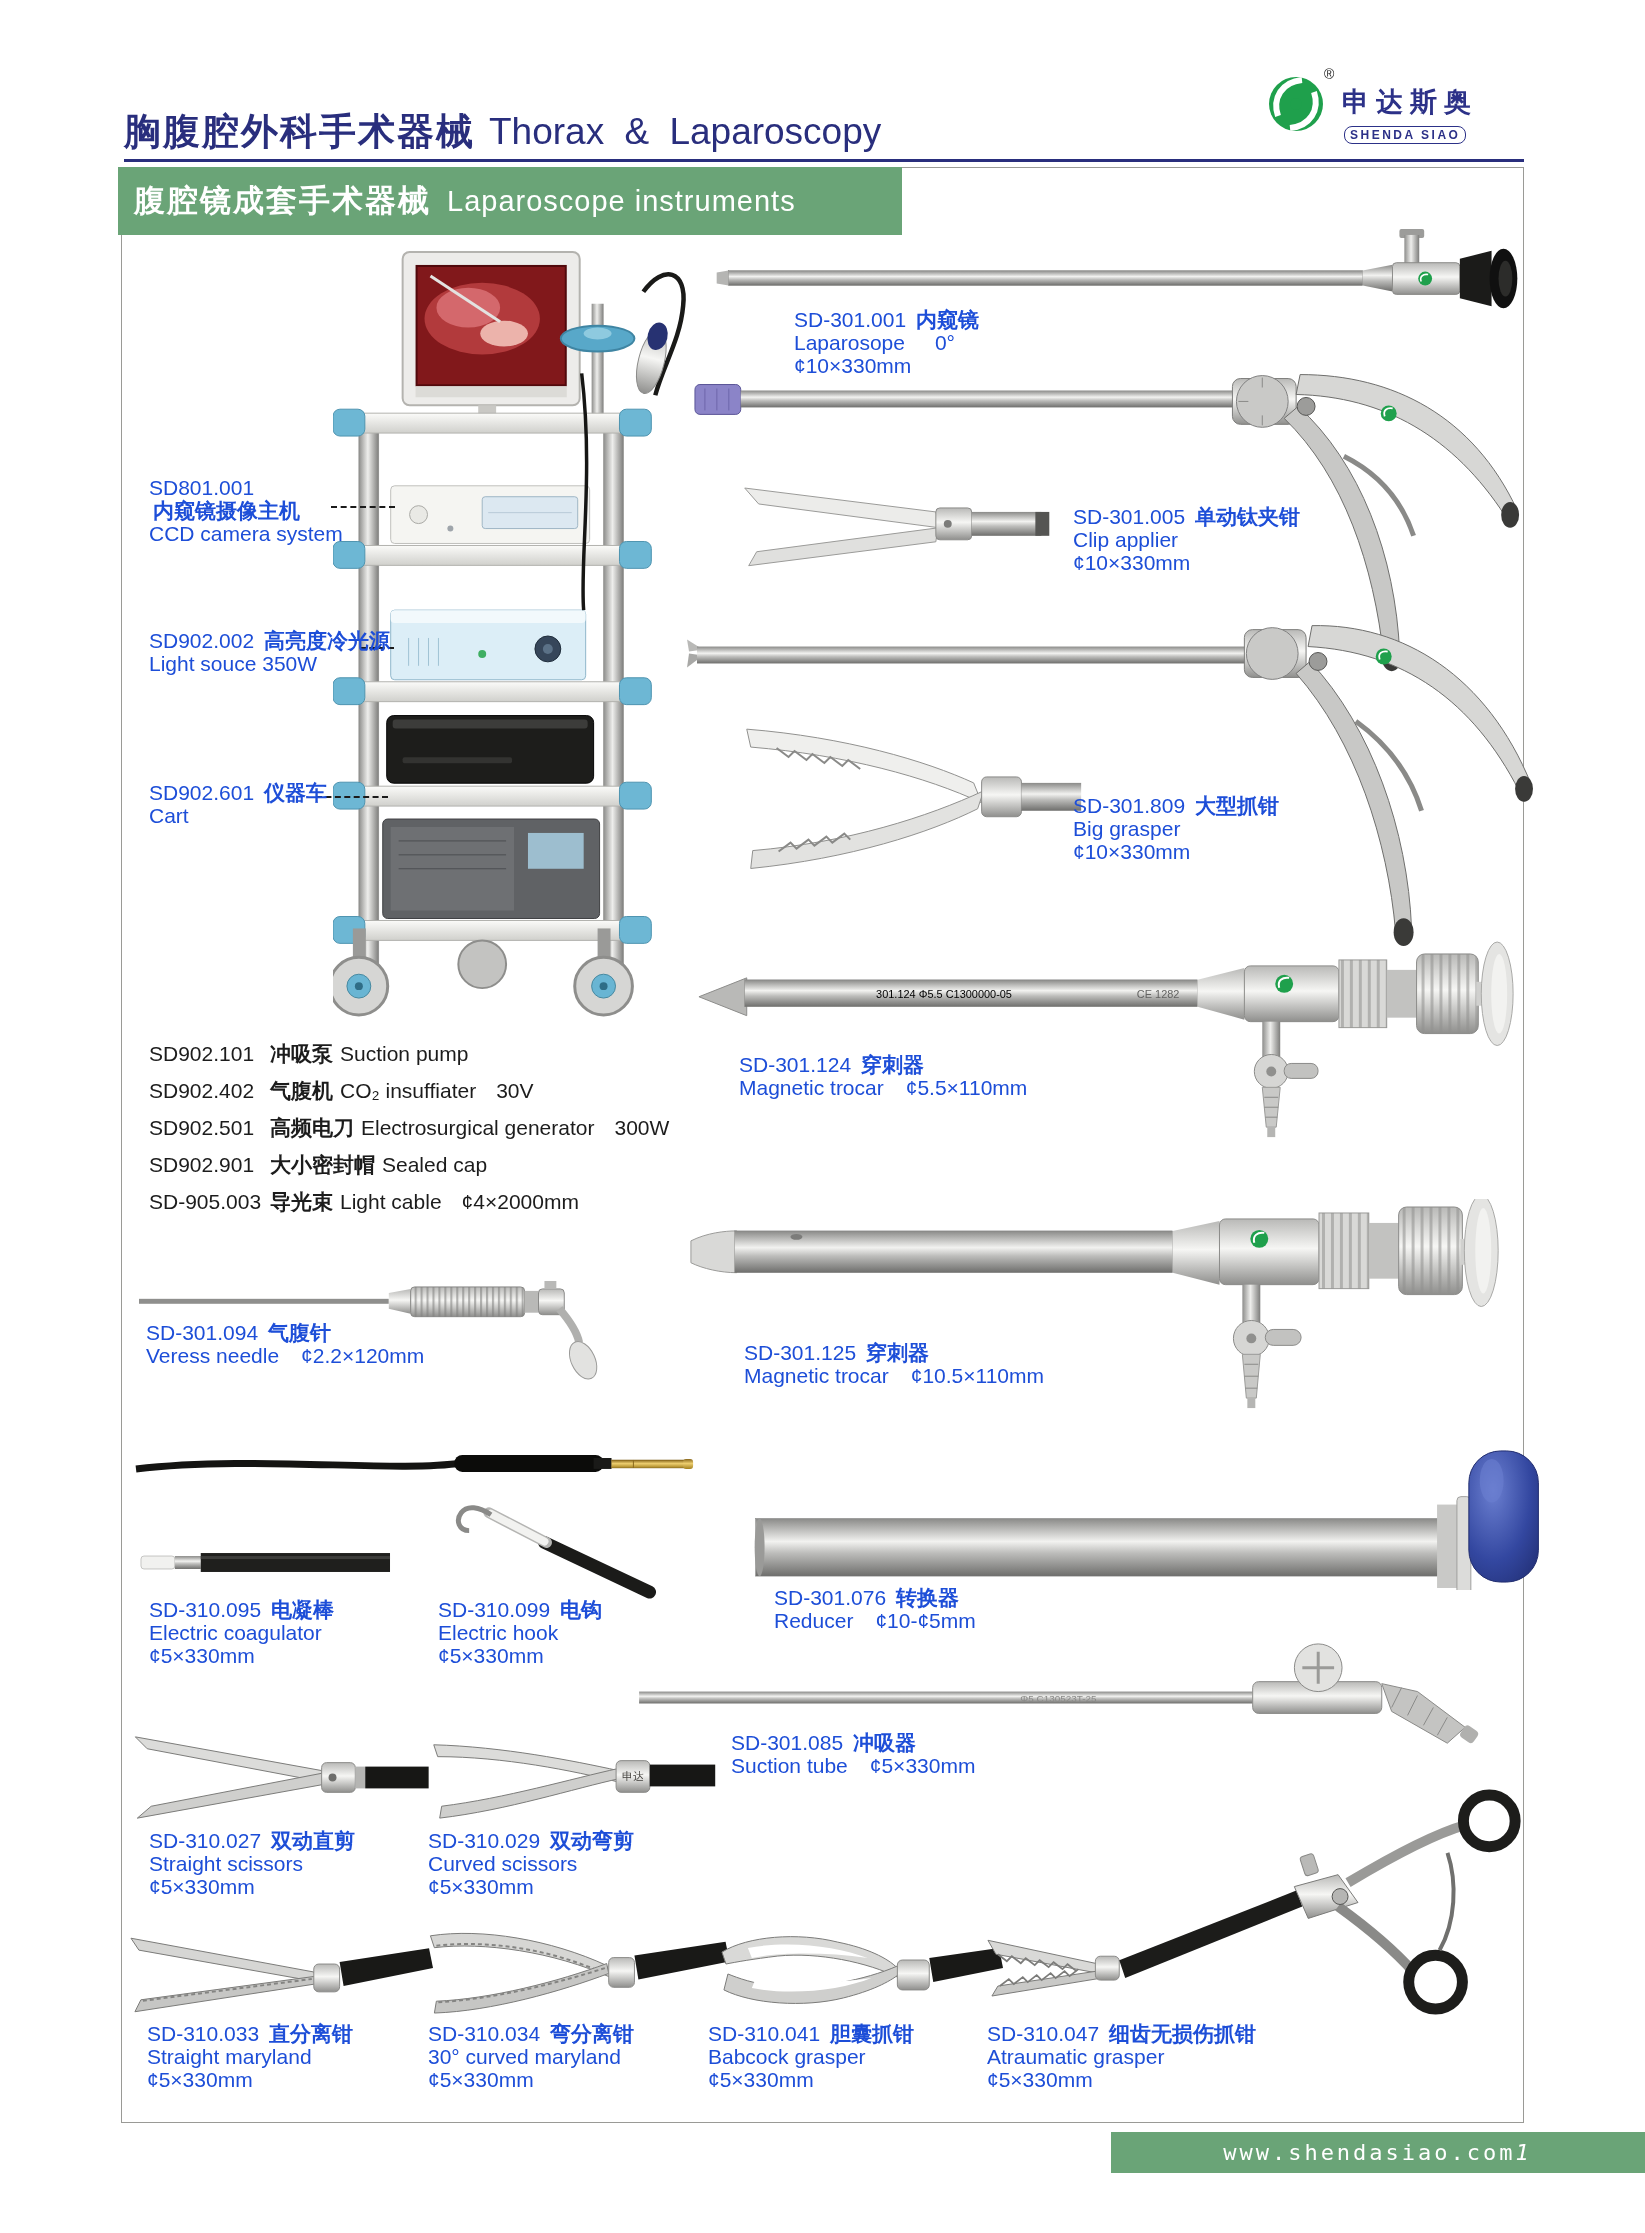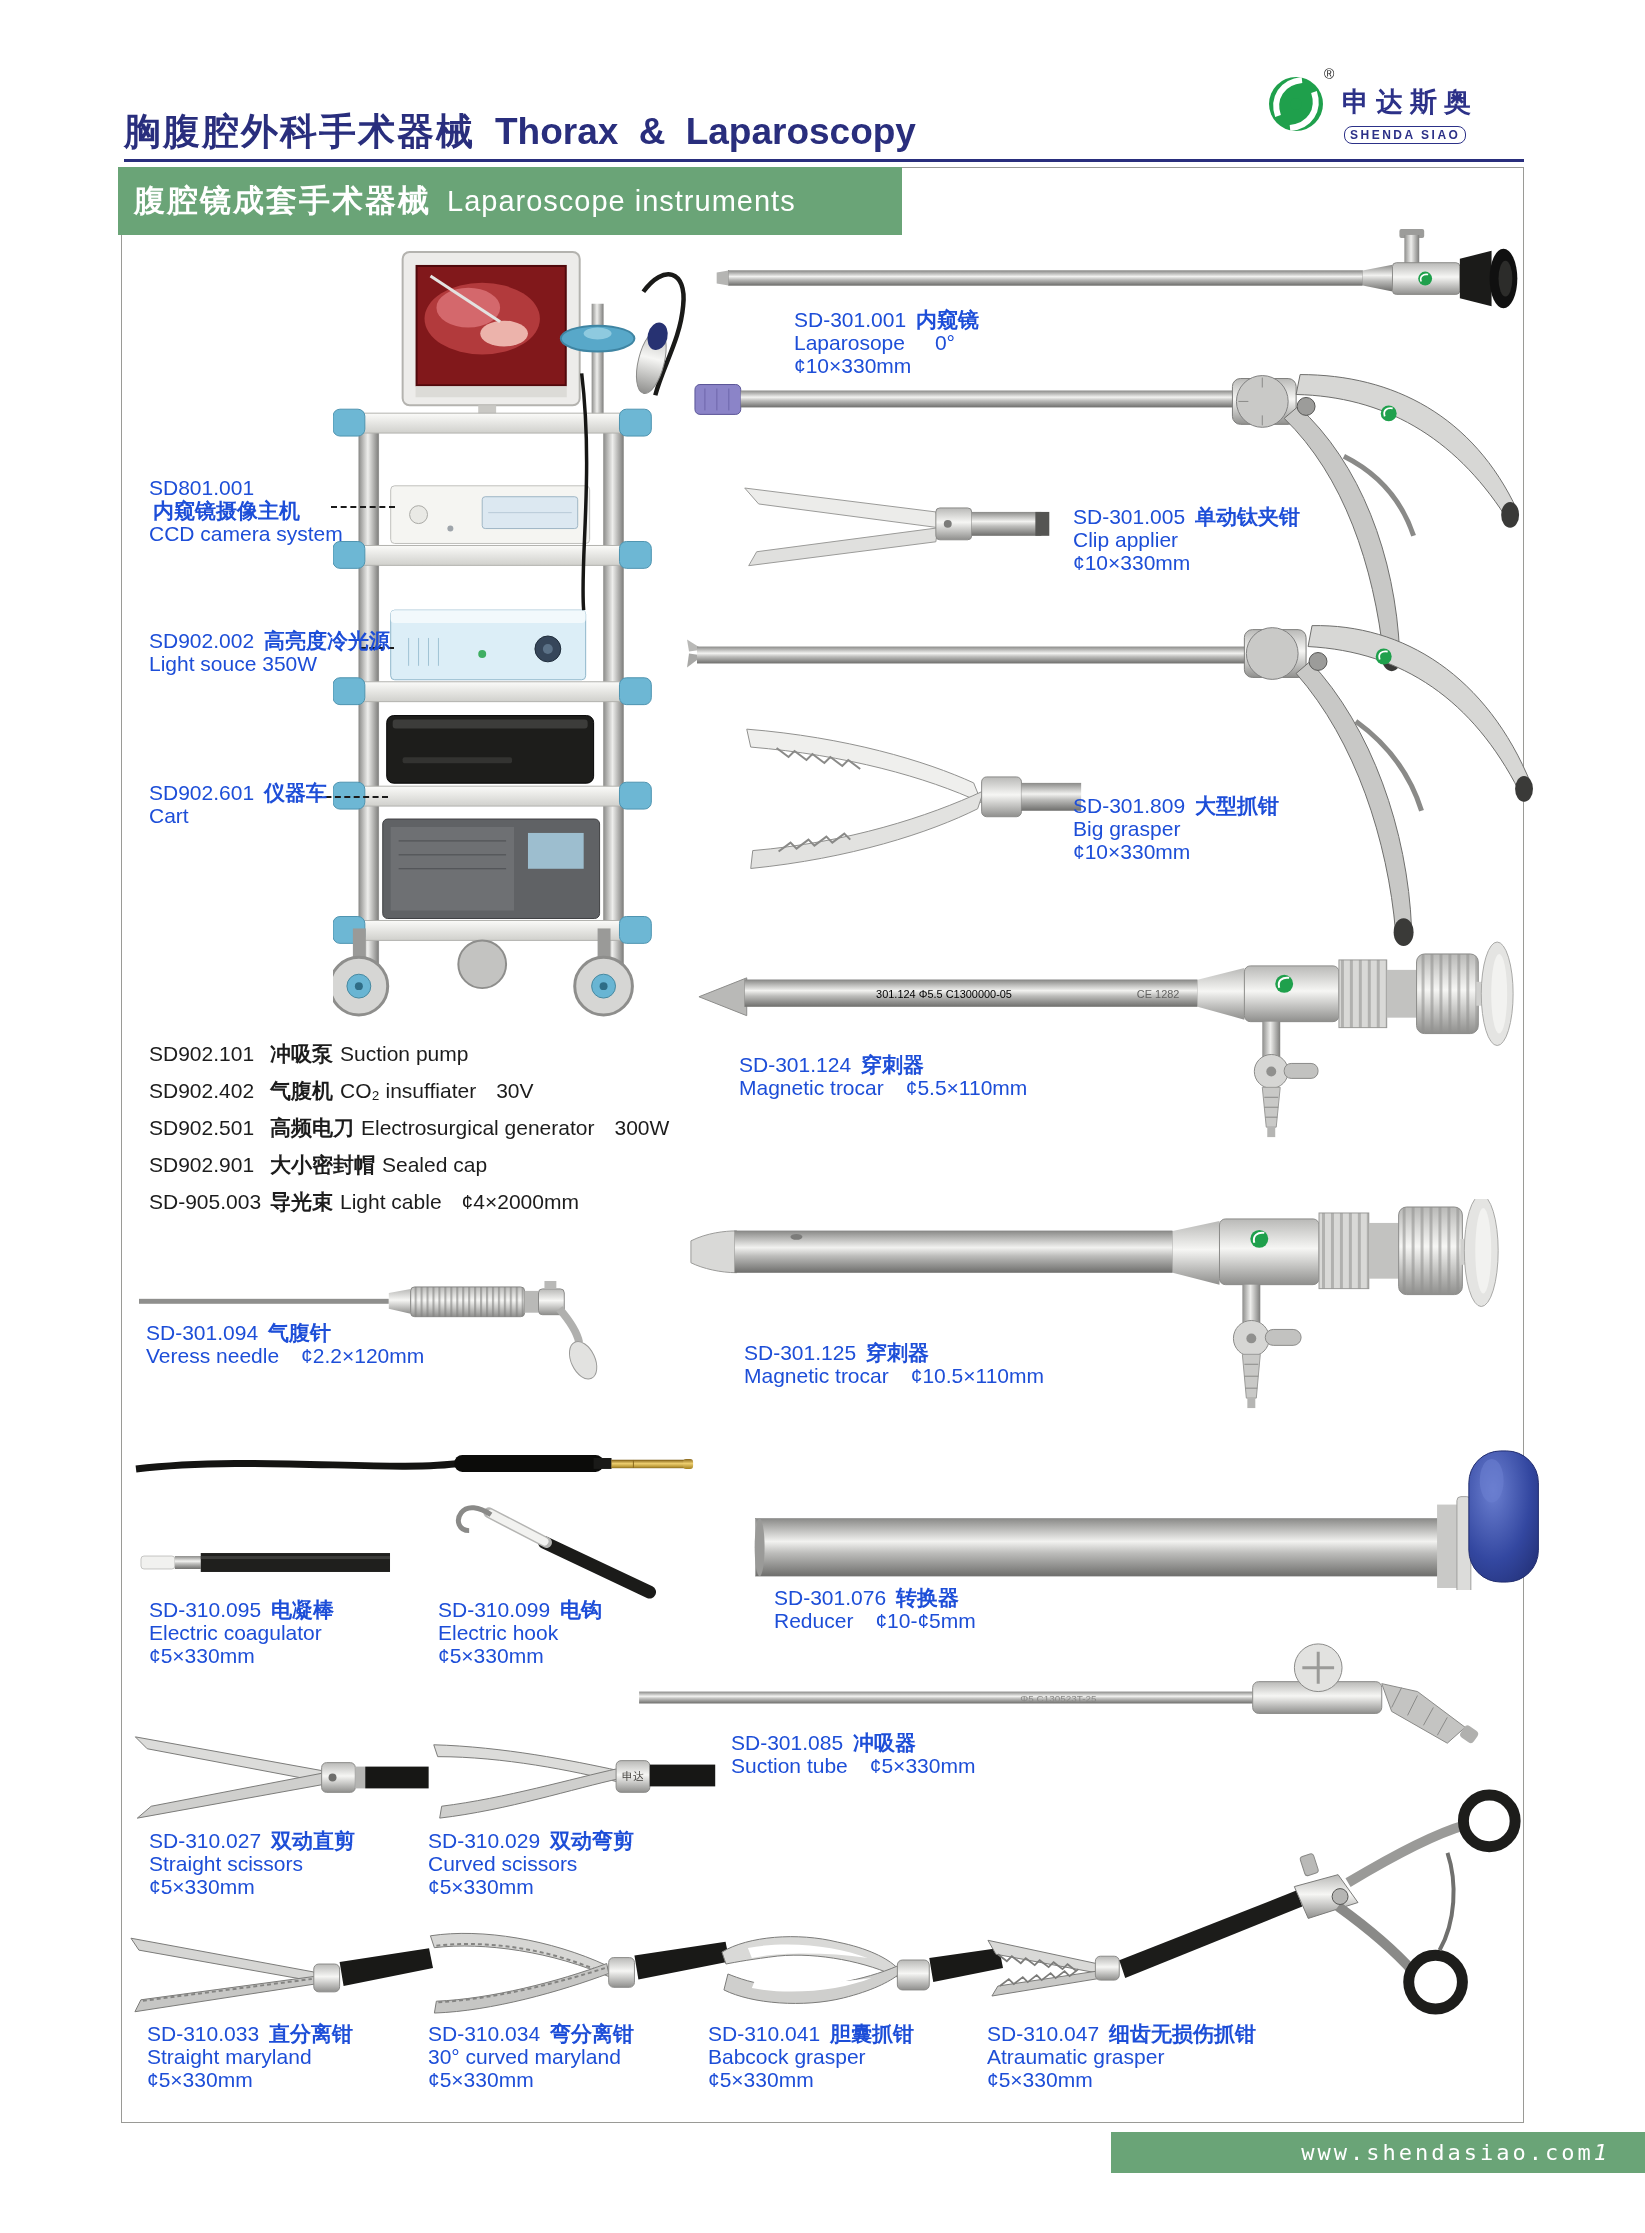--- a/index.html
+++ b/index.html
@@ -2,21 +2,21 @@
 <html><head>
 <meta charset="utf-8">
 <style>
   *{margin:0;padding:0;box-sizing:border-box}
   html,body{background:#fff}
   body{width:1646px;height:2234px;position:relative;overflow:hidden;
        font-family:"Liberation Sans",sans-serif;color:#1c1c1c}
   
   .ptitle{position:absolute;left:124px;top:107px;font-size:37px;color:#292e7d;white-space:nowrap}
   .ptitle .zh{font-weight:700;letter-spacing:2px}
-  .ptitle .en{font-weight:700;margin-left:20px;word-spacing:10px}
+  .ptitle .en{font-weight:400;margin-left:14px;word-spacing:10px}
   .hrule{position:absolute;left:124px;top:159px;width:1400px;height:3px;background:#292e7d}
   
   .logo{position:absolute;left:1266px;top:68px;width:267px;height:84px}
   .logo .regd{position:absolute;left:58px;top:-2px;font-size:14px;color:#222}
   .logo .bzh{position:absolute;left:76px;top:16px;font-size:27px;font-weight:700;color:#2c3188;letter-spacing:7px;white-space:nowrap}
   .logo .ben{position:absolute;left:78px;top:58px;font-size:12px;font-weight:700;color:#2c3188;letter-spacing:2.5px;border:1.5px solid #2c3188;border-radius:8px;padding:1px 5px;white-space:nowrap}
   
   .frame{position:absolute;left:121px;top:167px;width:1403px;height:1956px;border:1px solid #9a9a96}
   .banner{position:absolute;left:118px;top:167px;width:784px;height:68px;background:#6aa477;color:#fff;display:flex;align-items:center;padding-left:16px;white-space:nowrap}
   .banner .zh{font-size:31px;font-weight:700;letter-spacing:2px}
@@ -29,21 +29,21 @@
   
   .eqlist{position:absolute;left:149px;top:1035px;font-size:21px;white-space:nowrap}
   .eqrow{height:37px;line-height:37px}
   .eqcode{display:inline-block;width:121px}
   .eqrow .zh{font-weight:700;margin-right:7px}
   .eqrow .eqx{margin-left:20px}
   
   .callout{position:absolute;border-top:2.5px dashed #1b1b1b;height:0}
   .fig{position:absolute}
   
-  .footer{position:absolute;left:1111px;top:2132px;width:534px;height:41px;background:#6aa477;color:#fff;display:flex;align-items:center;justify-content:flex-end;padding:0 38px 0 34px}
+  .footer{position:absolute;left:1111px;top:2132px;width:534px;height:41px;background:#6aa477;color:#fff;display:flex;align-items:center;justify-content:center;padding:0 38px 0 34px}
   .footer .url{font-family:"DejaVu Sans Mono",monospace;font-size:22px;letter-spacing:3px}
   .footer .pno{font-family:"DejaVu Sans Mono",monospace;font-size:22px;font-style:italic}
 </style>
 </head>
 <body>
 
 <svg width="0" height="0" style="position:absolute" aria-hidden="true">
 <defs>
   <linearGradient id="gRod" x1="0" y1="0" x2="0" y2="1">
         <stop offset="0" stop-color="#8a8a88"></stop>

